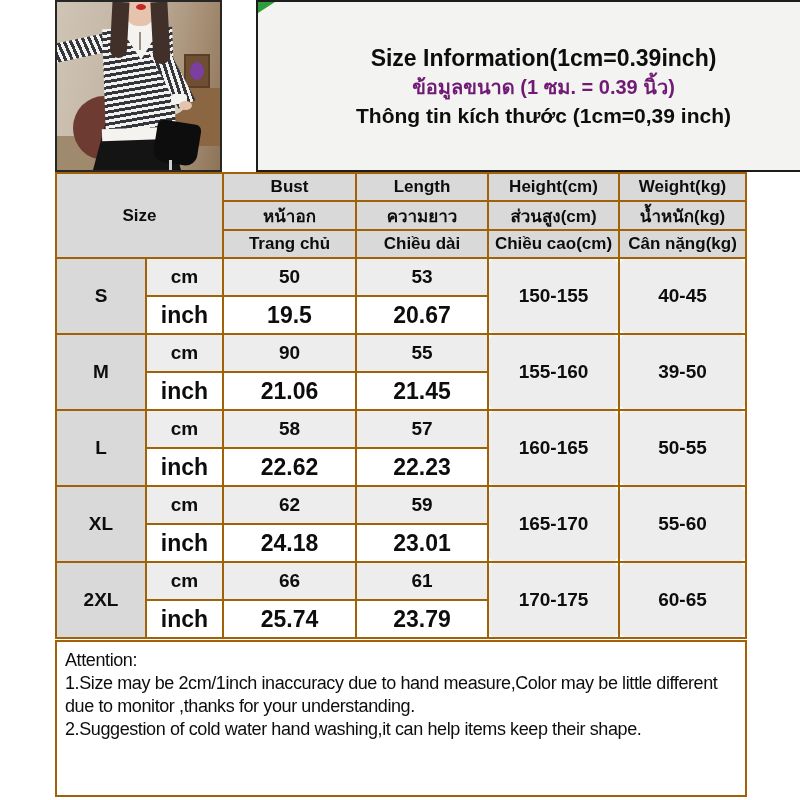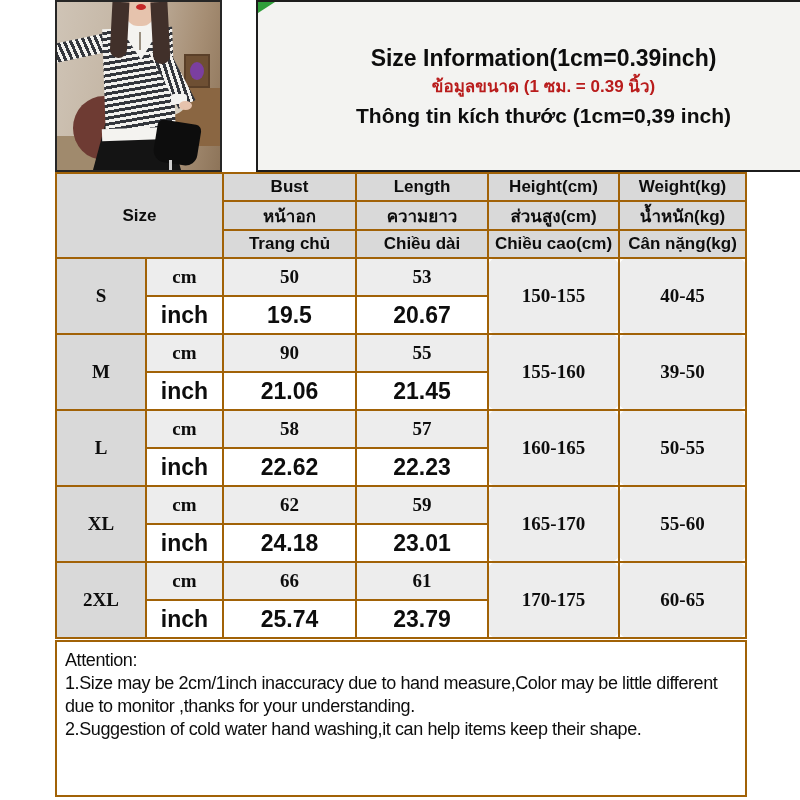--- a/index.html
+++ b/index.html
@@ -37,36 +37,36 @@
   .ph-chain{position:absolute;left:112px;top:158px;width:3px;height:14px;background:#cfcfcf;}
   
   .title-box{
     position:absolute;left:220px;top:0;width:575px;height:172px;box-sizing:border-box;
     border:2px solid #1c1c1c;background:#f3f3f1;
     display:flex;flex-direction:column;justify-content:center;align-items:center;
     text-align:center;font-weight:bold;margin-left:36px;
   }
   .green-corner{position:absolute;left:0;top:0;width:17px;height:11px;background:#2f9e3a;clip-path:polygon(0 0,100% 0,0 100%);}
   .title-en{font-size:23px;line-height:30px;color:#0d0d0d;}
-  .title-th{font-size:17px;line-height:28px;color:#b91c1c;}
+  .title-th{font-size:20px;line-height:28px;color:#701a75;}
   .title-vi{font-size:21px;line-height:29px;color:#0d0d0d;text-align:center;}
   
   table.size-table{
     position:absolute;left:55px;top:172px;width:692px;border-collapse:collapse;table-layout:fixed;
   }
   table.size-table td{
     border:2px solid #a16207;text-align:center;vertical-align:middle;
     font-weight:bold;color:#0d0d0d;padding:0;overflow:hidden;
   }
   tr.hdr{height:28px;}
   tr.hdr td{background:#d9d9d9;font-size:17px;}
   td.big-size{font-size:30px;background:#d9d9d9;}
   tr.r-cm{height:38px;}
   tr.r-inch{height:38px;}
-  tr.r-cm td{background:#ededed;font-size:19px;font-family:Liberation Serif, serif;}
+  tr.r-cm td{background:#ededed;font-size:19px;}
   tr.r-inch td{background:#ffffff;font-size:23px;}
   td.size-label{background:#d9d9d9 !important;font-size:20px;}
   td.range{background:#ededed !important;font-size:19px;border-radius:9px;}
   td.unit{font-size:18px;}
   
   .attention{
     position:absolute;left:55px;top:640px;width:692px;height:157px;box-sizing:border-box;
     border:2px solid #a16207;background:#ffffff;padding:7px 8px;
     font-size:18px;line-height:23px;letter-spacing:-0.4px;color:#0d0d0d;
   }

